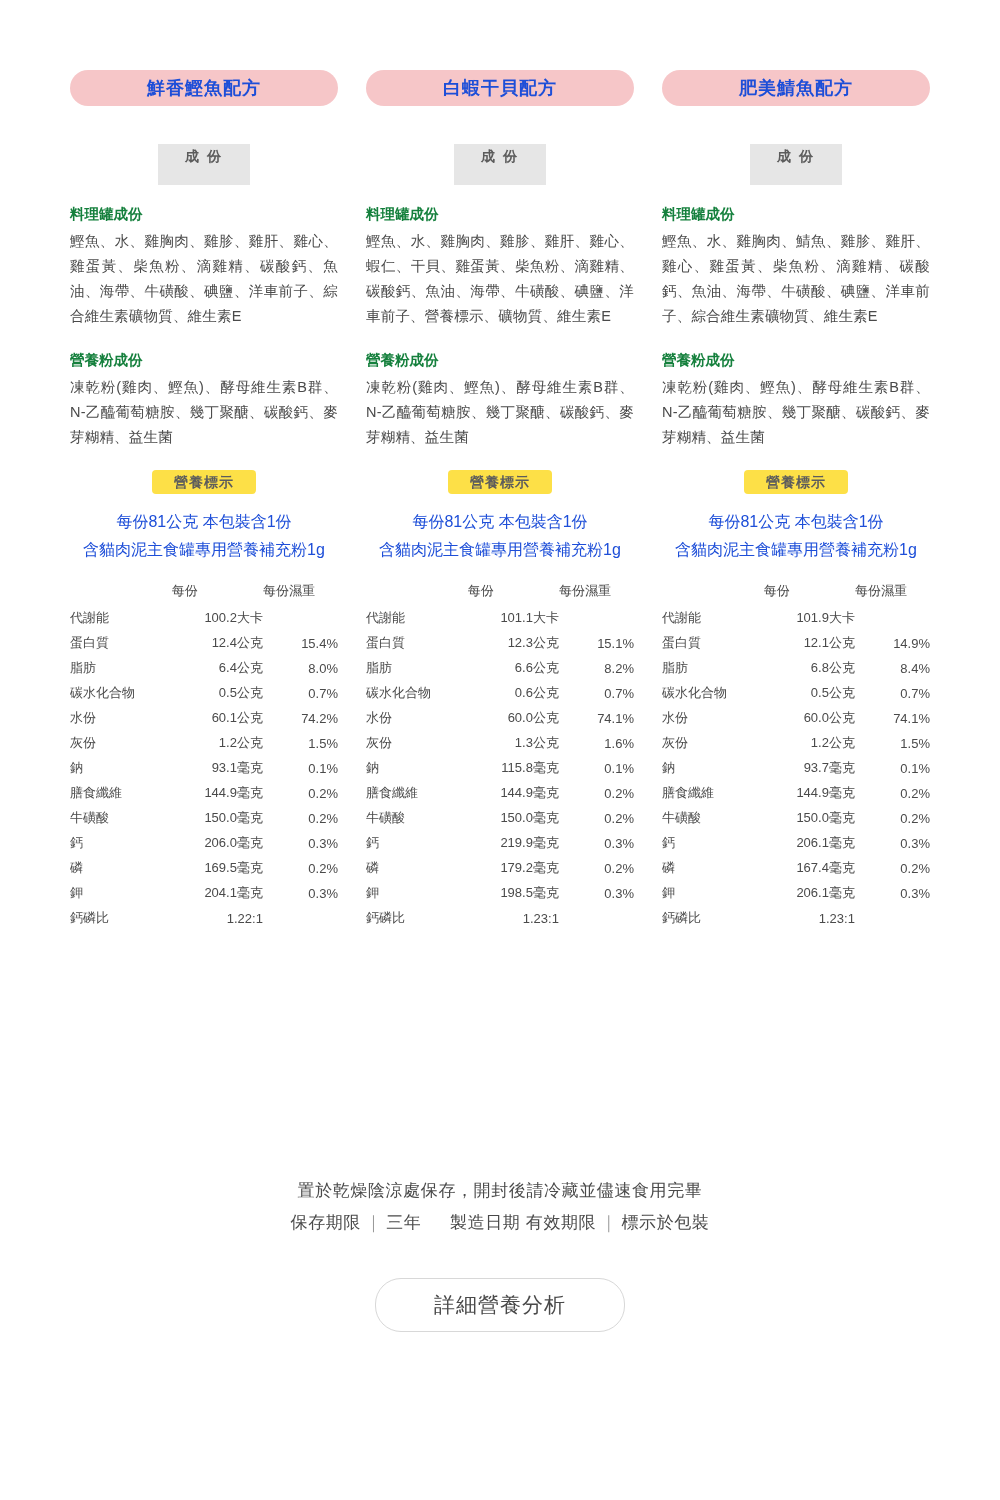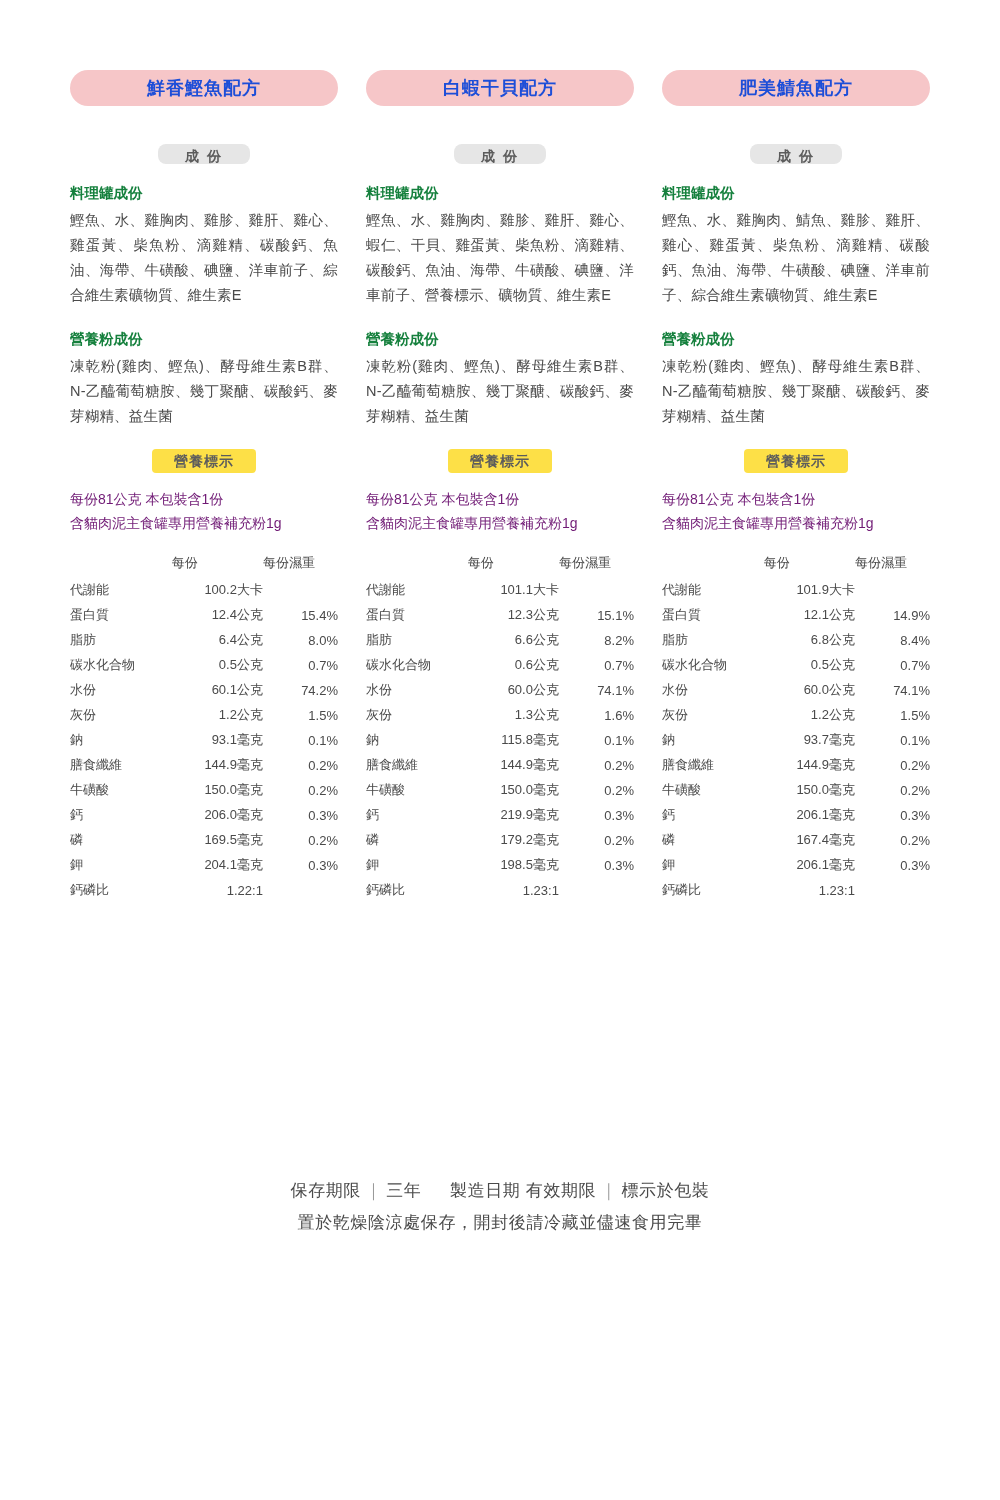--- a/index.html
+++ b/index.html
@@ -41,23 +41,23 @@
     text-align: center;
     font-size: 18px;
     font-weight: bold;
     color: #1d4ed8;
     letter-spacing: 1px;
     margin-bottom: 38px;
   }
   
   .sub-pill {
     background: #e6e6e6;
-    border-radius: 8px;
+    border-radius: 0;
     width: 92px;
-    height: 20px;
+    height: 41px;
     line-height: 24px;
     margin: 0 auto 18px auto;
     text-align: center;
     font-size: 14px;
     font-weight: bold;
     color: #5c5c5c;
     letter-spacing: 2px;
   }
   .block-title {
     font-size: 14.5px;
@@ -81,24 +81,24 @@
     height: 24px;
     line-height: 24px;
     margin: 0 auto 14px auto;
     text-align: center;
     font-size: 14px;
     font-weight: bold;
     color: #5c5c5c;
     letter-spacing: 1px;
   }
   .serving-line {
-    font-size: 14px;
-    text-align: left;
+    font-size: 16px;
+    text-align: center;
     line-height: 1.75;
-    color: #701a75;
+    color: #1d4ed8;
   }
   table.nutrition {
     width: 100%;
     border-collapse: collapse;
     margin-top: 16px;
     font-size: 13px;
     color: #4a4a4a;
   }
   table.nutrition th {
     font-weight: normal;
@@ -429,21 +429,24 @@
               <td class="val">1.23:1</td>
               <td class="pct"></td>
             </tr>
         </tbody>
       </table>
     </div>
 
   </div>
 
   <div class="footer">
+    <div class="footer-line">置於乾燥陰涼處保存，開封後請冷藏並儘速食用完畢</div>
     <div class="footer-line">
       <span>保存期限</span><span class="sep">｜</span><span>三年</span>
       <span style="display:inline-block;width:18px"></span>
       <span>製造日期 有效期限</span><span class="sep">｜</span><span>標示於包裝</span>
     </div>
-    <div class="footer-line">置於乾燥陰涼處保存，開封後請冷藏並儘速食用完畢</div>
+    <div class="cta-wrap">
+      <div class="cta-button">詳細營養分析</div>
+    </div>
   </div>
 
 </div>
 
 </body></html>

